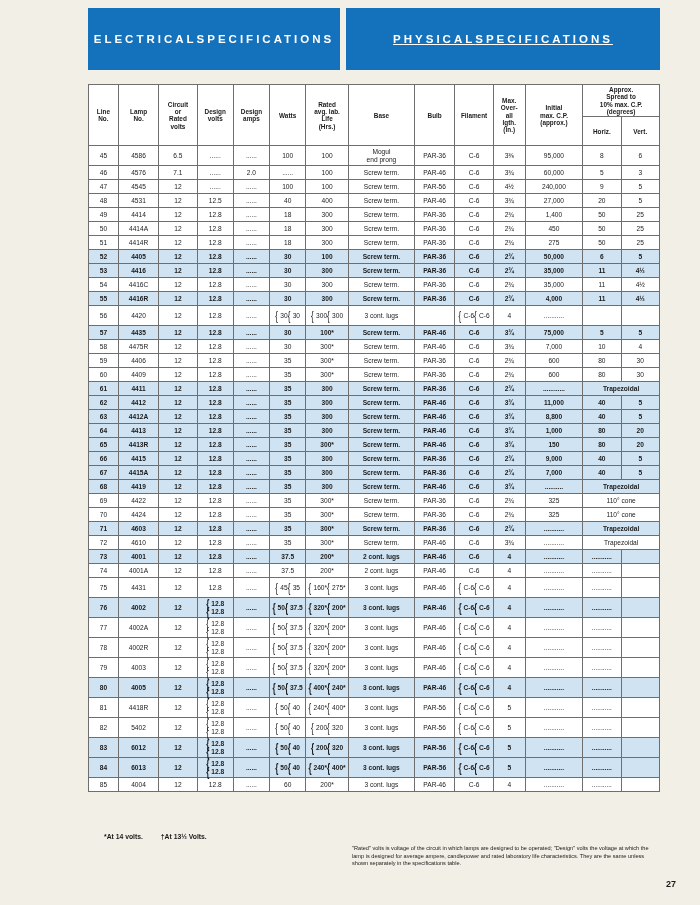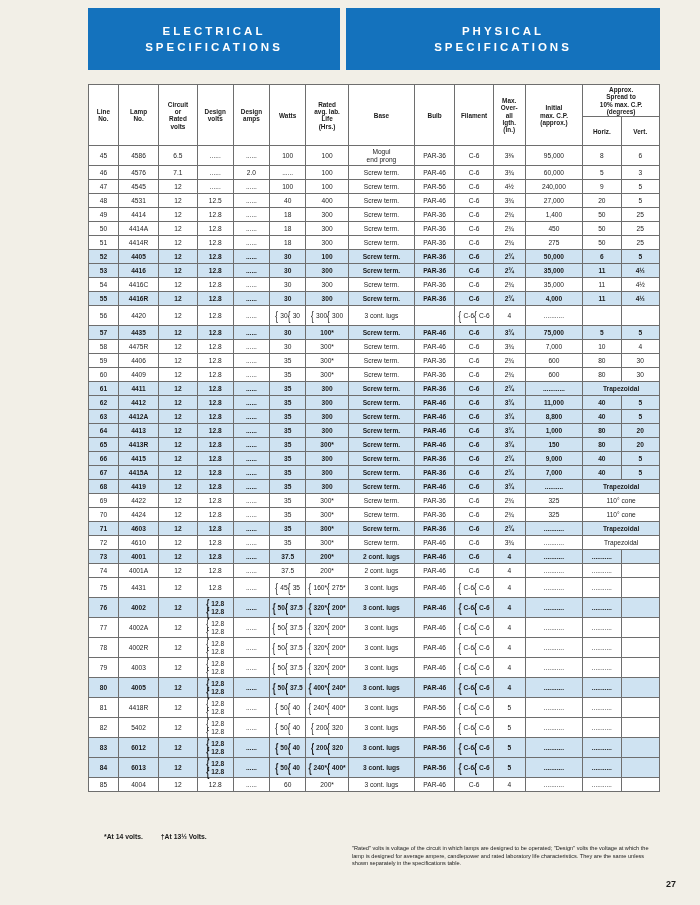--- a/index.html
+++ b/index.html
@@ -15,29 +15,29 @@
     position:absolute;inset:0;
     background:#f2efe7;
   }
   
   .banners{
     position:absolute;left:88px;top:8px;width:572px;height:62px;
     display:flex;gap:6px;
   }
   .banner{
     background:#1472bd;color:#ffffff;
-    display:flex;flex-direction:column;align-items:center;justify-content:center;
+    display:flex;flex-direction:row;align-items:center;justify-content:center;
     text-align:center;
     font-weight:bold;
     letter-spacing:3px;
     font-size:11.5px;
     line-height:16px;
   }
   .banner.left{width:252px;}
-  .banner.right{flex:1;}
+  .banner.right{flex:1;text-decoration:underline;}
   .banner span{display:block;}
   
   .tbl-wrap{
     position:absolute;left:88px;top:84px;width:572px;
   }
   table{
     border-collapse:collapse;
     width:572px;
     background:#ffffff;
     font-size:6.6px;

